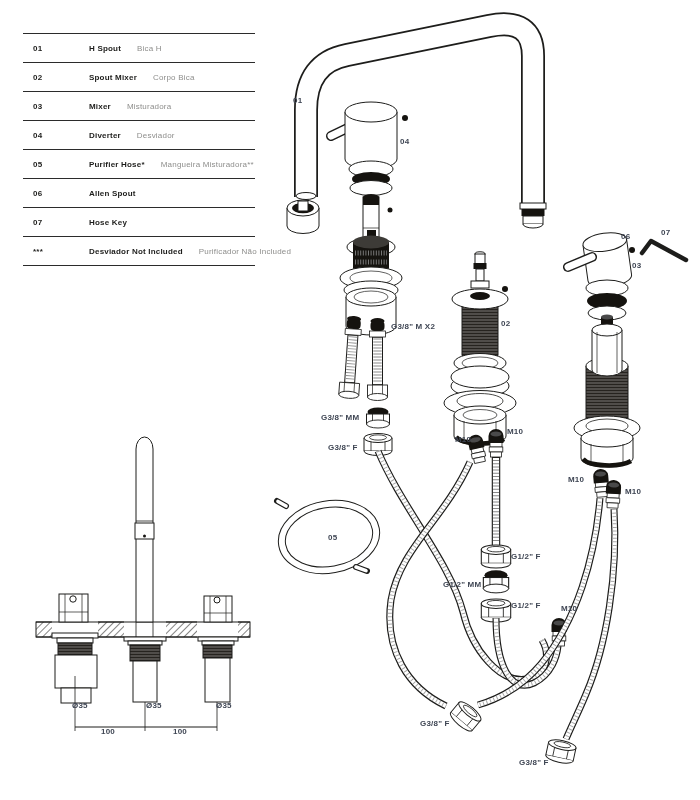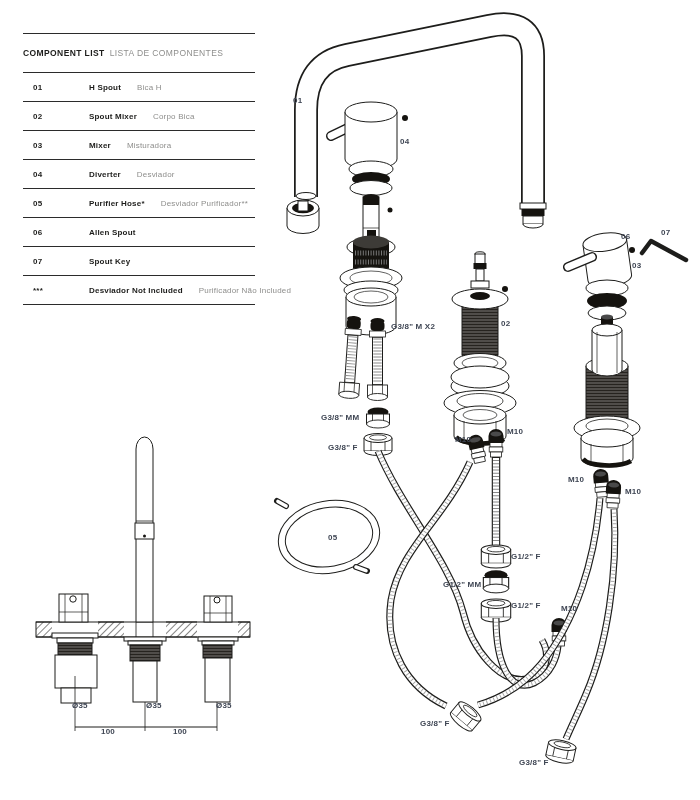--- a/index.html
+++ b/index.html
@@ -276,51 +276,47 @@
 
       <line x1="75" y1="676" x2="75" y2="731" stroke-width="0.8"></line>
       <line x1="145" y1="702" x2="145" y2="731" stroke-width="0.8"></line>
       <line x1="217" y1="702" x2="217" y2="731" stroke-width="0.8"></line>
       <line x1="75" y1="727" x2="217" y2="727"></line>
     </g>
   </g>
 </svg>
 
 <div class="clist">
-  <div class="c-header">
-    <span class="en">COMPONENT LIST</span>
-    <span class="pt">LISTA DE COMPONENTES</span>
-  </div>
   <div class="c-row">
     <span class="c-num">01</span>
     <span class="c-name"><span class="en">H Spout</span><span class="pt">Bica H</span></span>
   </div>
   <div class="c-row">
     <span class="c-num">02</span>
     <span class="c-name"><span class="en">Spout Mixer</span><span class="pt">Corpo Bica</span></span>
   </div>
   <div class="c-row">
     <span class="c-num">03</span>
     <span class="c-name"><span class="en">Mixer</span><span class="pt">Misturadora</span></span>
   </div>
   <div class="c-row">
     <span class="c-num">04</span>
     <span class="c-name"><span class="en">Diverter</span><span class="pt">Desviador</span></span>
   </div>
   <div class="c-row">
     <span class="c-num">05</span>
-    <span class="c-name"><span class="en">Purifier Hose*</span><span class="pt">Desviador Purificador**</span></span>
+    <span class="c-name"><span class="en">Purifier Hose*</span><span class="pt">Mangueira Misturadora**</span></span>
   </div>
   <div class="c-row">
     <span class="c-num">06</span>
     <span class="c-name"><span class="en">Allen Spout</span><span class="pt"></span></span>
   </div>
   <div class="c-row">
     <span class="c-num">07</span>
-    <span class="c-name"><span class="en">Spout Key</span><span class="pt"></span></span>
+    <span class="c-name"><span class="en">Hose Key</span><span class="pt"></span></span>
   </div>
   <div class="c-row">
     <span class="c-num">***</span>
     <span class="c-name"><span class="en">Desviador Not Included</span><span class="pt">Purificador Não Included</span></span>
   </div>
 </div>
 
 <div class="lbl" style="left:293px;top:96px">01</div>
 <div class="lbl" style="left:400px;top:137px">04</div>
 <div class="lbl" style="left:501px;top:319px">02</div>

